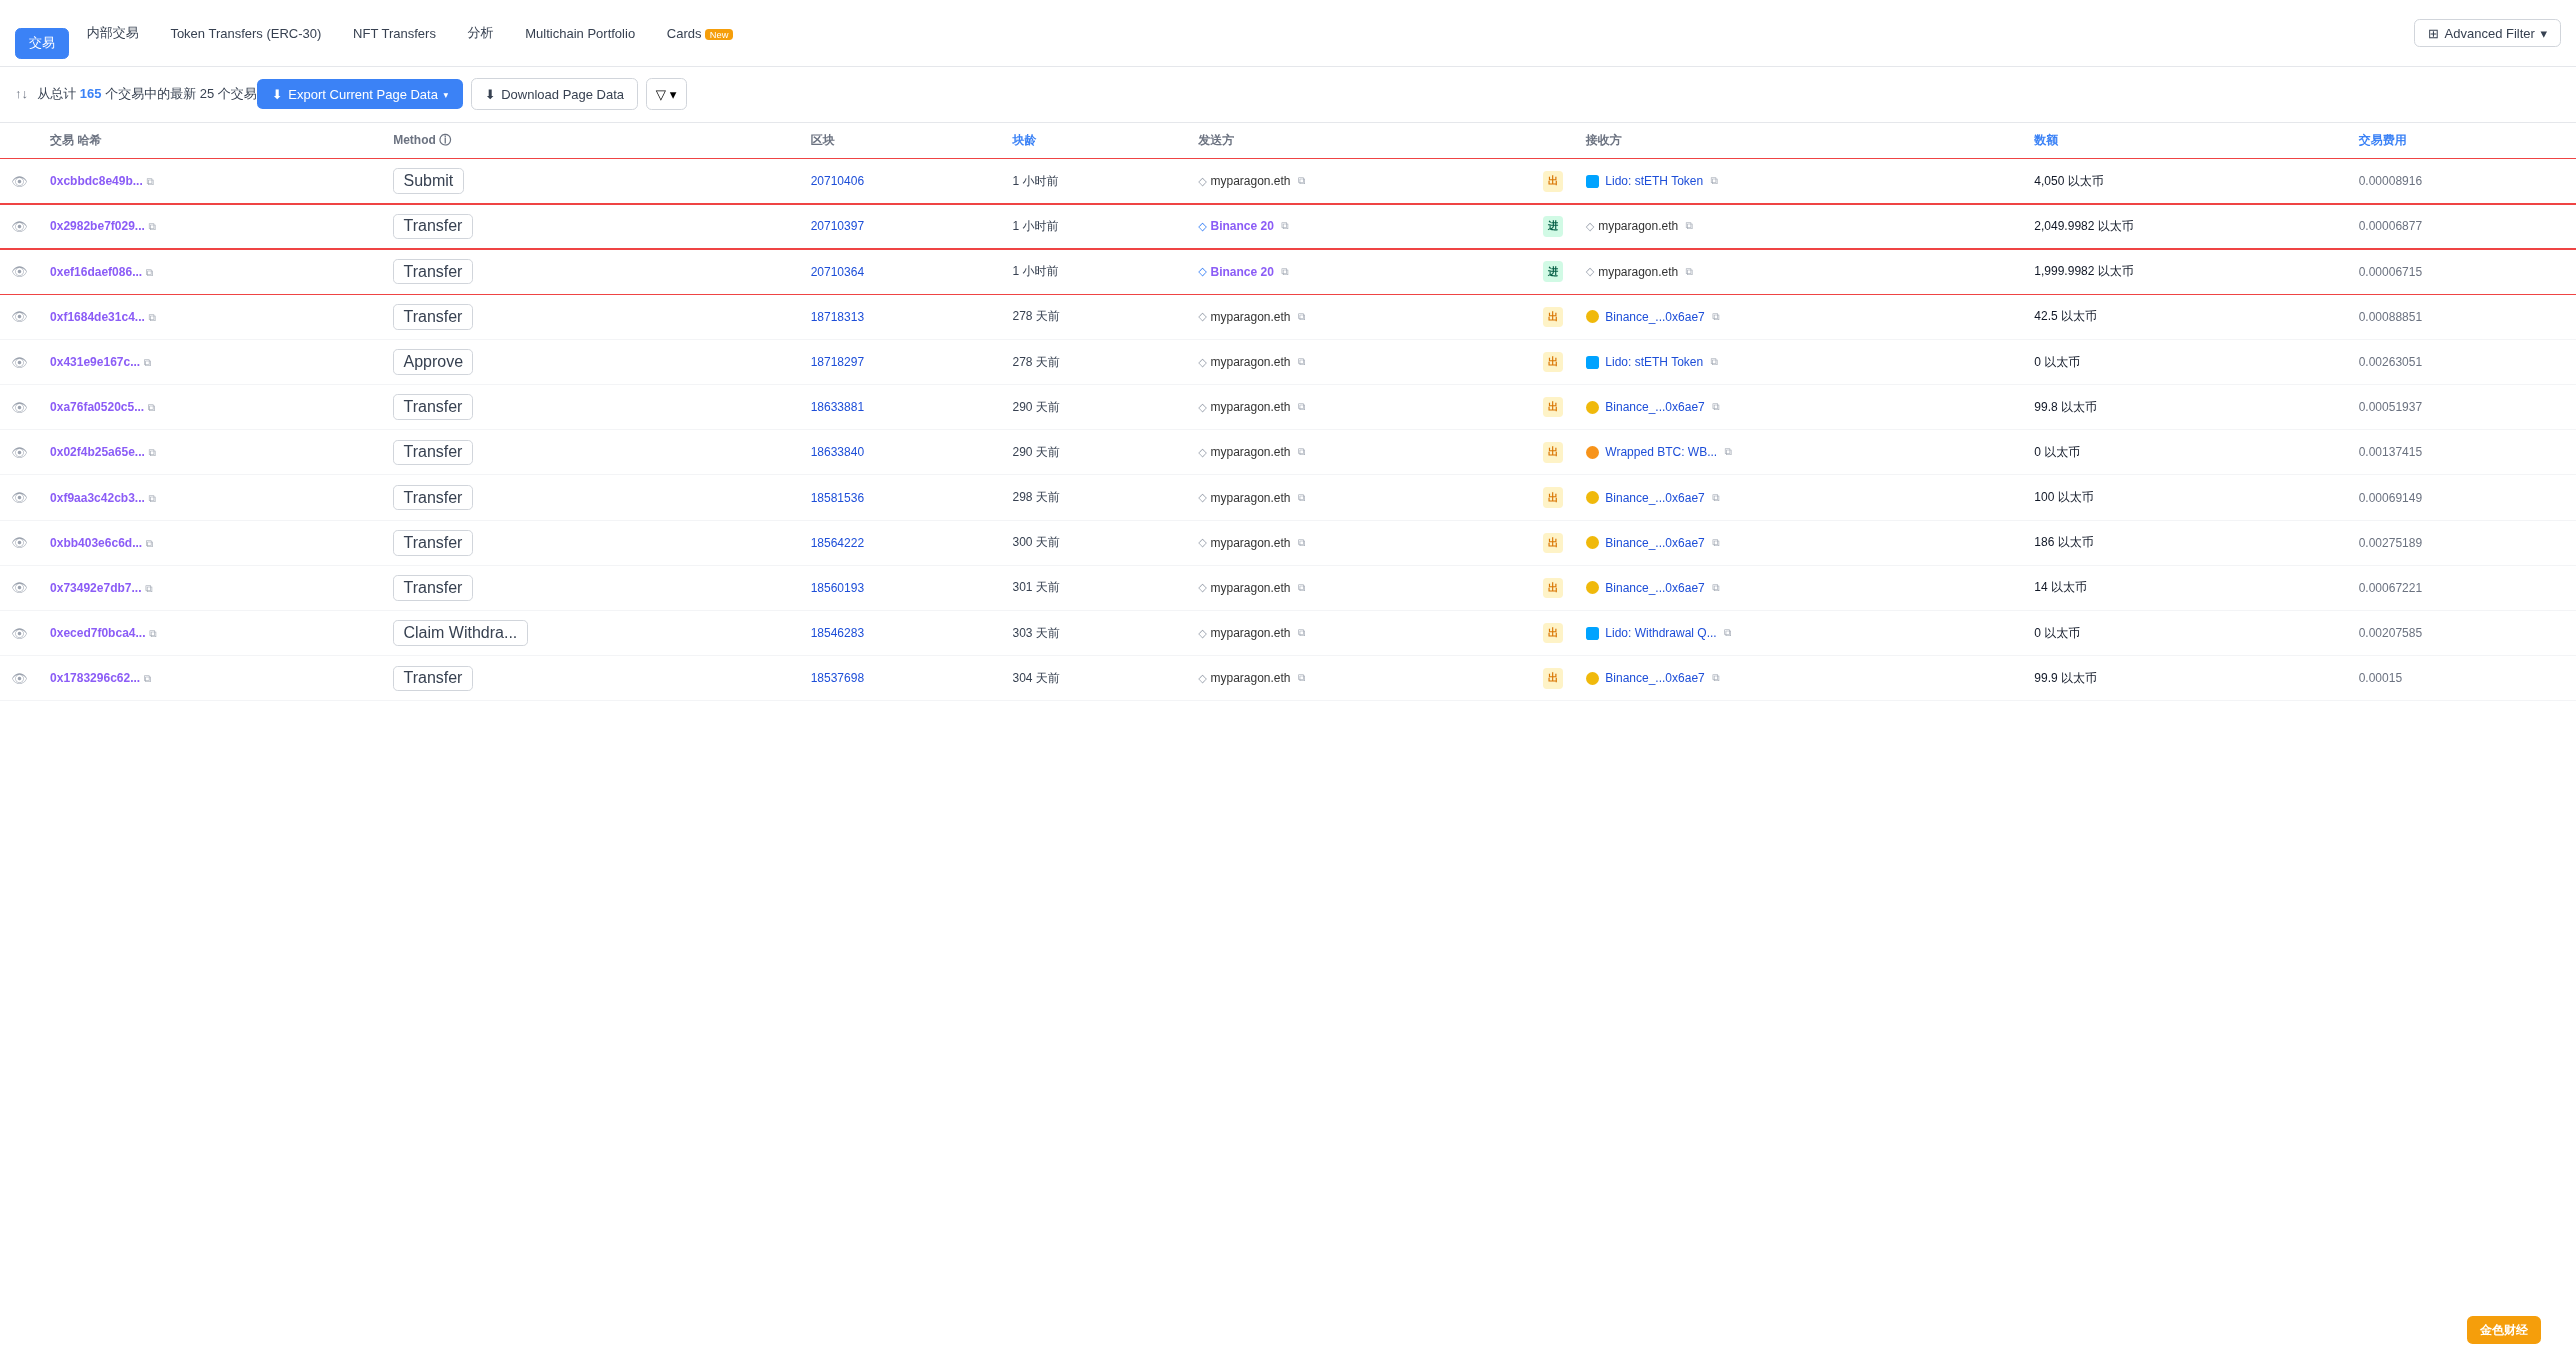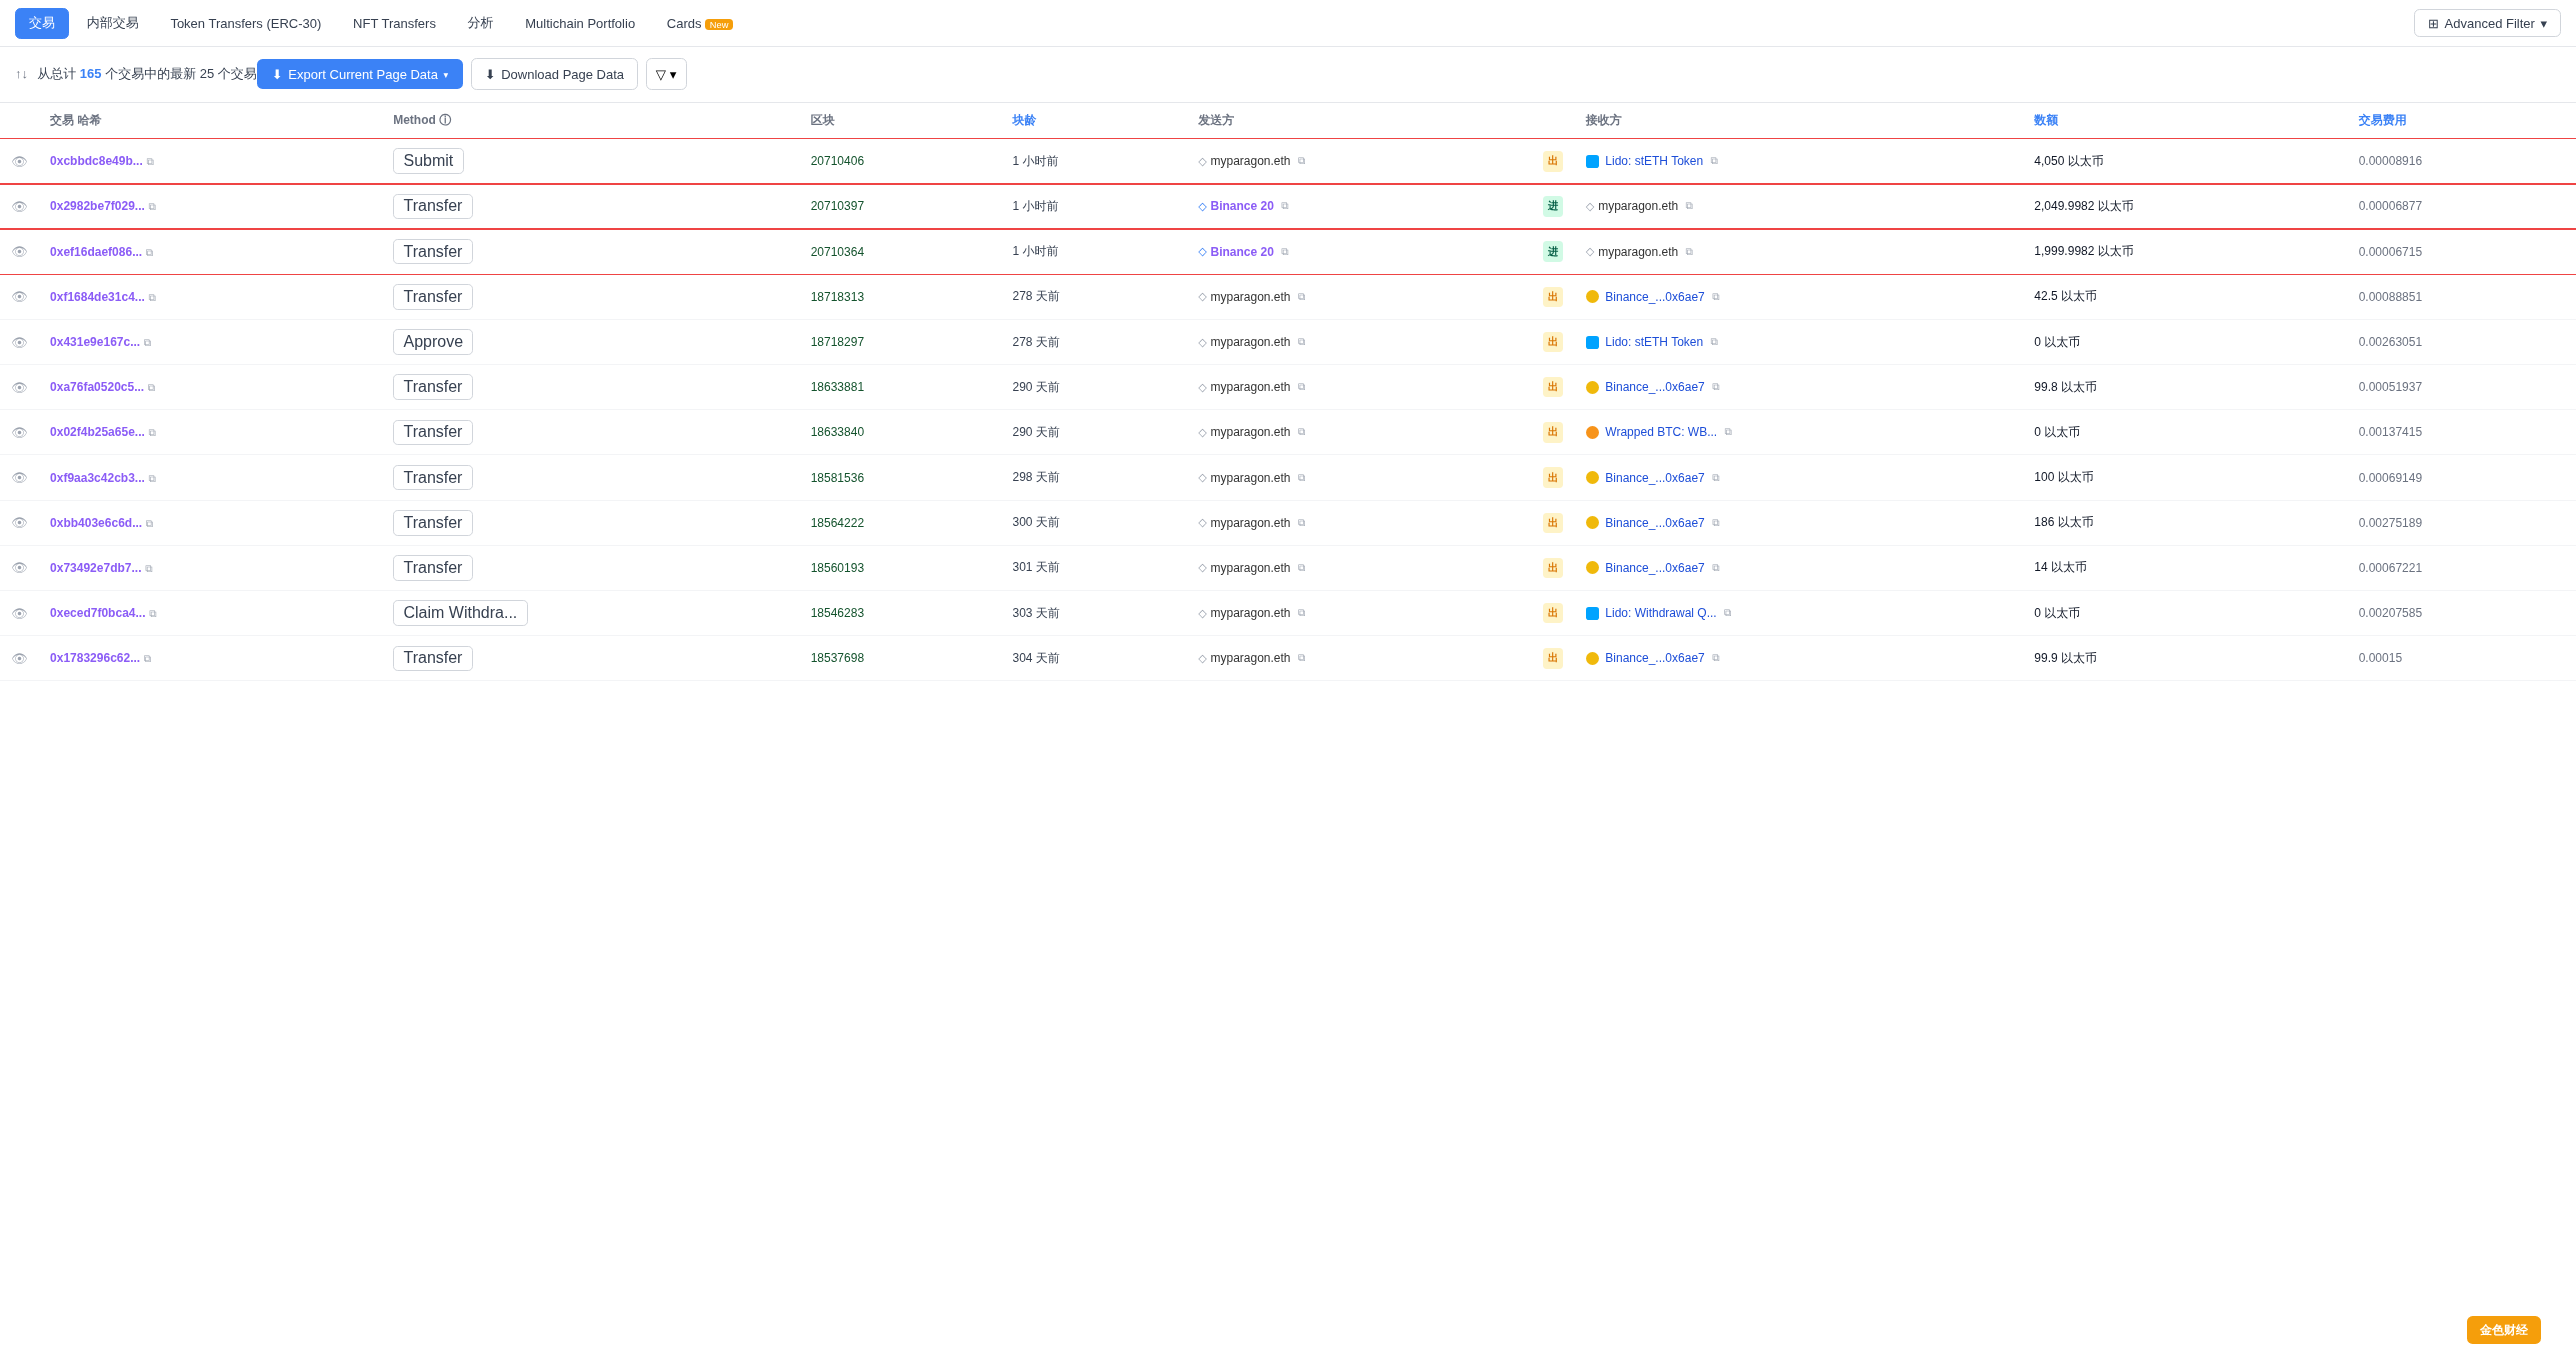--- a/index.html
+++ b/index.html
@@ -8,21 +8,21 @@
     .top-nav {
       display: flex; align-items: center; padding: 7.5px 15px; border-bottom: 0.9px solid #e5e7eb;
       gap: 3.7px; justify-content: space-between;
     }
     .nav-left { display: flex; align-items: center; gap: 3.7px; }
     .nav-tab {
       padding: 5.6px 13px; border-radius: 5.6px; cursor: pointer; font-size: 13px;
       border: 0.9px solid transparent; background: transparent; color: #374151;
       white-space: nowrap;
     }
-    .nav-tab.active { background: #3b82f6; color: #fff; border-color: #3b82f6; }
+    .nav-tab.active { background: #3b82f6; color: #fff; border-color: #3b82f6; margin-top: 20px; }
     .nav-tab-badge {
       display: inline-block; background: #f59e0b; color: #fff;
       border-radius: 3.7px; font-size: 9.3px; padding: 0.9px 4.7px; margin-left: 3.7px;
     }
     .nav-right { display: flex; align-items: center; gap: 7.5px; }
     .advanced-filter-btn {
       display: flex; align-items: center; gap: 5.6px; padding: 5.6px 13px;
       border: 0.9px solid #d1d5db; border-radius: 5.6px; cursor: pointer;
       background: #fff; color: #374151; font-size: 13px;
     }
@@ -64,21 +64,21 @@
     .highlighted-row { outline: 1.9px solid #ef4444; outline-offset: -0.9px; }
 
     .eye-icon { color: #9ca3af; cursor: pointer; font-size: 13px; }
     .tx-hash { color: #8b5cf6; cursor: pointer; font-weight: bold; }
     .copy-icon { color: #9ca3af; cursor: pointer; font-size: 10.3px; margin-left: 3.7px; }
     .method-badge {
       display: inline-block; padding: 2.8px 9.3px; border-radius: 4.7px;
       border: 0.9px solid #d1d5db; font-size: 16px; color: #374151;
       background: #fff;
     }
-    .block-link { color: #14532d; cursor: pointer; margin-top: 32px; }
+    .block-link { color: #1d4ed8; cursor: pointer; margin-top: 32px; }
     .age { color: #374151; }
     .sender, .receiver-name { display: flex; align-items: center; gap: 3.7px; }
     .eth-diamond { color: #9ca3af; font-size: 11.2px; }
     .eth-diamond-blue { color: #3b82f6; font-size: 11.2px; }
     .direction-badge {
       display: inline-flex; align-items: center; justify-content: center;
       width: 20.5px; height: 20.5px; border-radius: 3.7px; font-size: 10.3px;
       font-weight: 600; cursor: default;
     }
     .out-badge { background: #fef3c7; color: #d97706; }

